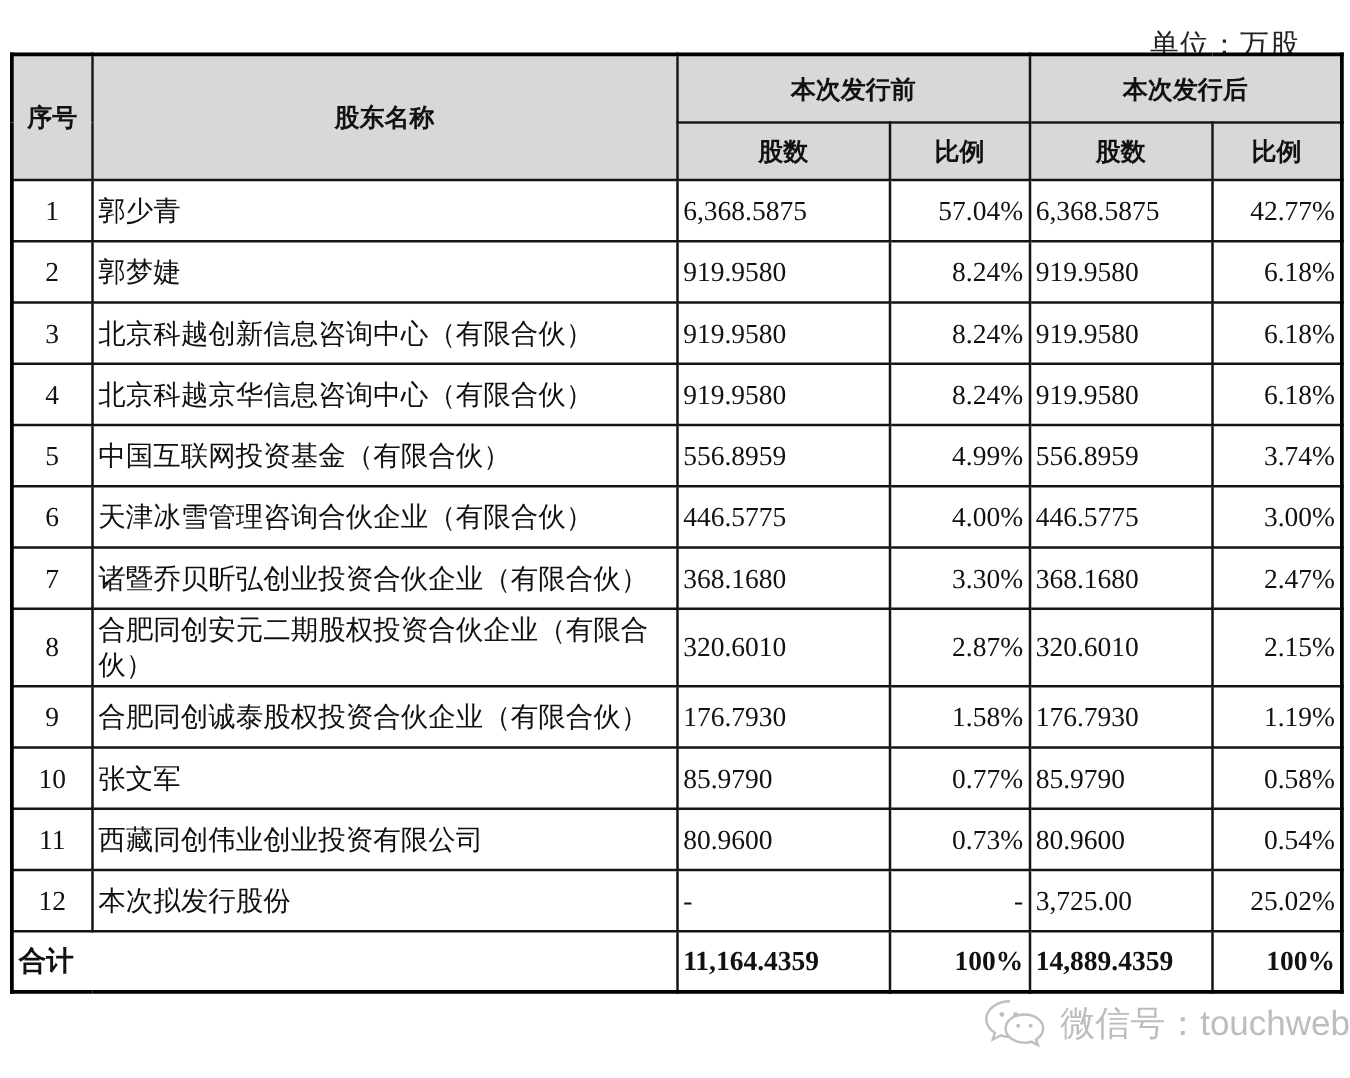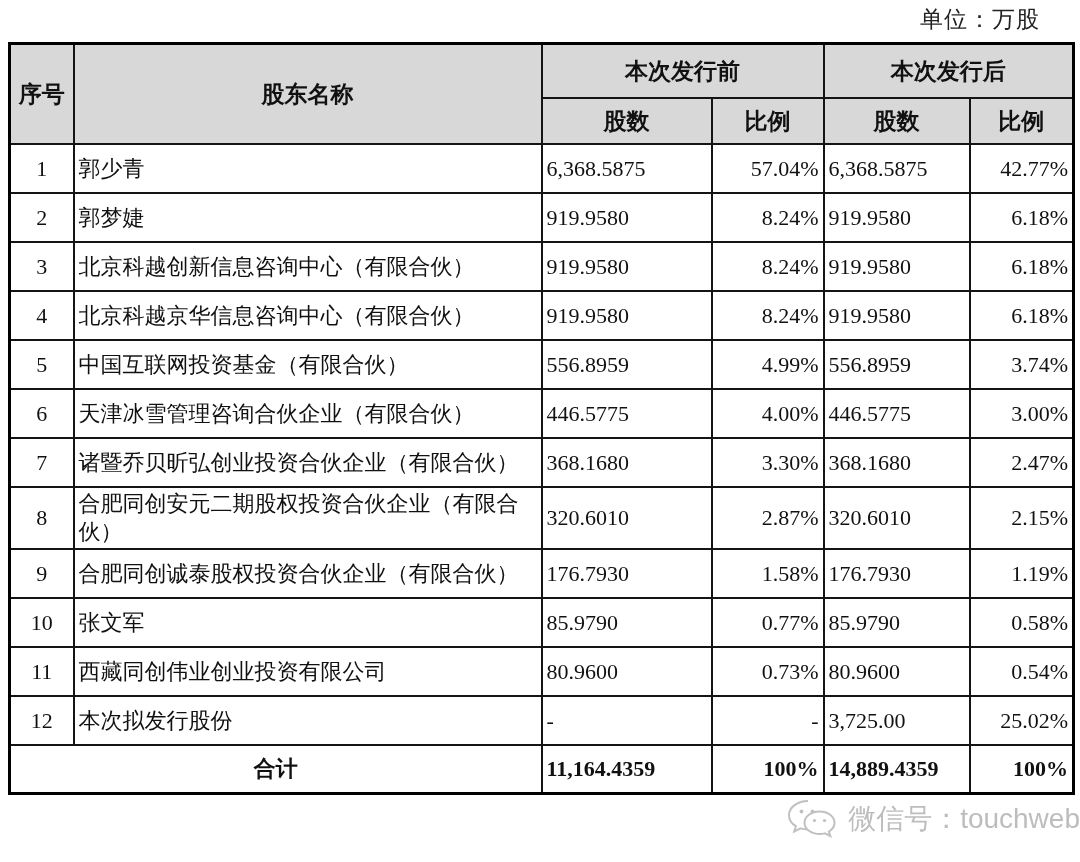--- a/index.html
+++ b/index.html
@@ -6,21 +6,21 @@
   .page{
     position:relative;
     width:1080px;height:862px;
     background:#ffffff;
     font-family:"Liberation Serif","DejaVu Serif",serif;
     color:#111;
     overflow:hidden;
   }
   .unit-label{
     position:absolute;
-    top:4px;right:40px;
+    top:20px;right:40px;
     font-size:23px;
     letter-spacing:1px;
     color:#222;
   }
   table.holders{
     position:absolute;
     top:42px;left:8px;
     width:1064px;
     border-collapse:collapse;
     table-layout:fixed;
@@ -29,32 +29,32 @@
   table.holders th, table.holders td{
     border:2px solid #141414;
     font-size:22px;
     color:#111;
     padding:2px 4px;
     overflow:hidden;
   }
   table.holders th{
     background:#d8d8d8;
     font-weight:bold;
-    font-size:23px;
+    font-size:20px;
     text-align:center;
   }
   tr.group-row th{height:48px;}
   tr.sub-row th{height:40px;}
   td.c-no{text-align:center;}
   td.c-name{text-align:left;line-height:28px;padding:4px 6px;}
   td.c-num{text-align:left;padding-right:14px;}
   td.c-pct{text-align:right;padding-right:10px;margin-left:24px;}
   tr.data-row td{height:43px;}
   tr.total-row td{height:42px;font-weight:bold;}
-  td.c-total-label{text-align:center;font-size:23px;}
+  td.c-total-label{font-size:23px;}
   .watermark{
     position:absolute;
     top:797px;right:0;
     display:flex;align-items:center;gap:6px;
     color:#bdbdbd;
     font-family:"Liberation Sans","DejaVu Sans",sans-serif;
     font-size:28px;
     text-shadow:1px 1px 0 #ffffff;
     user-select:none;
   }

